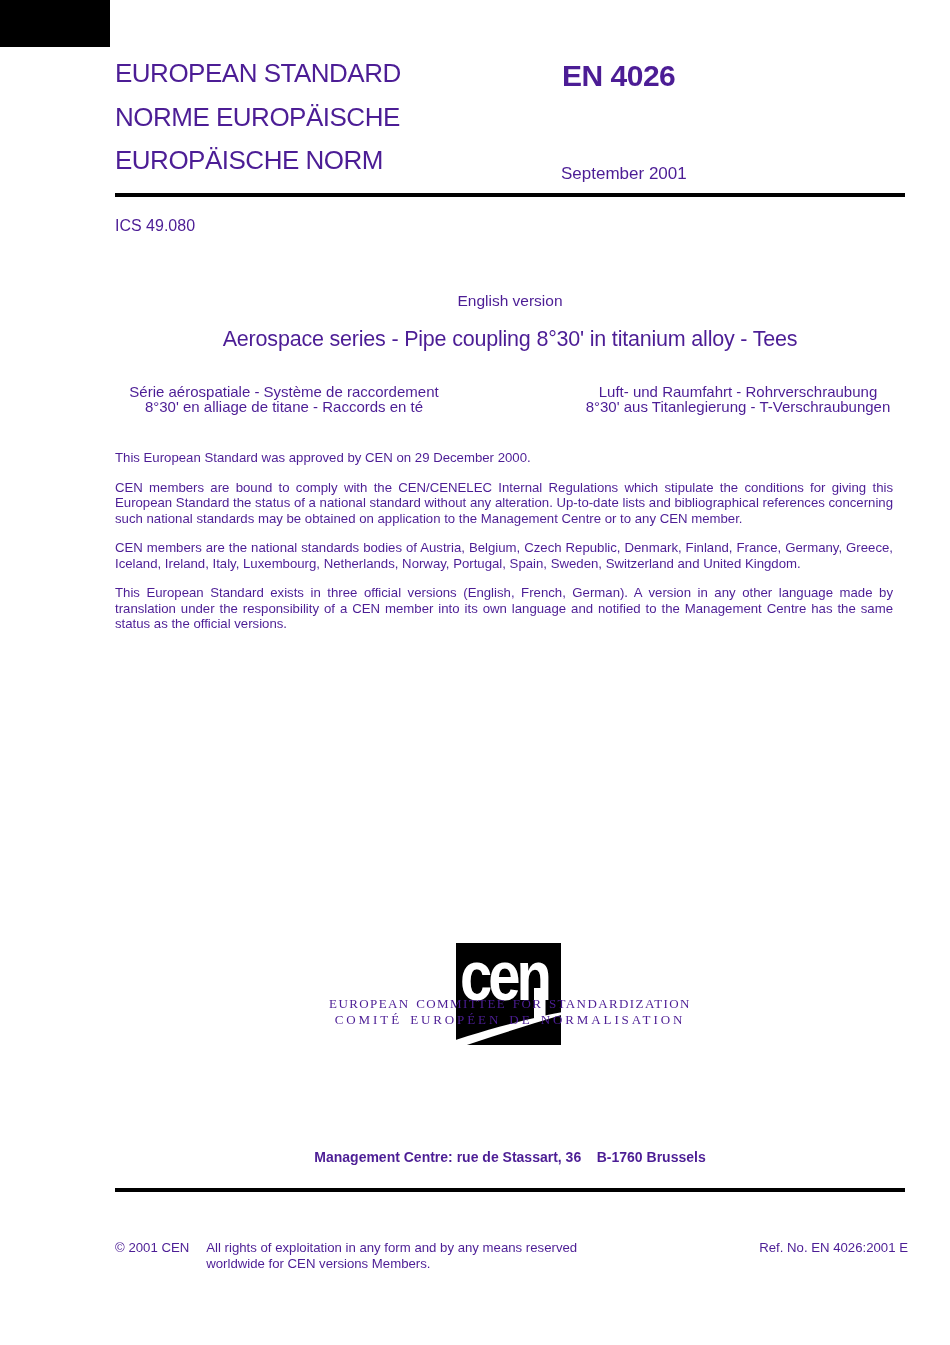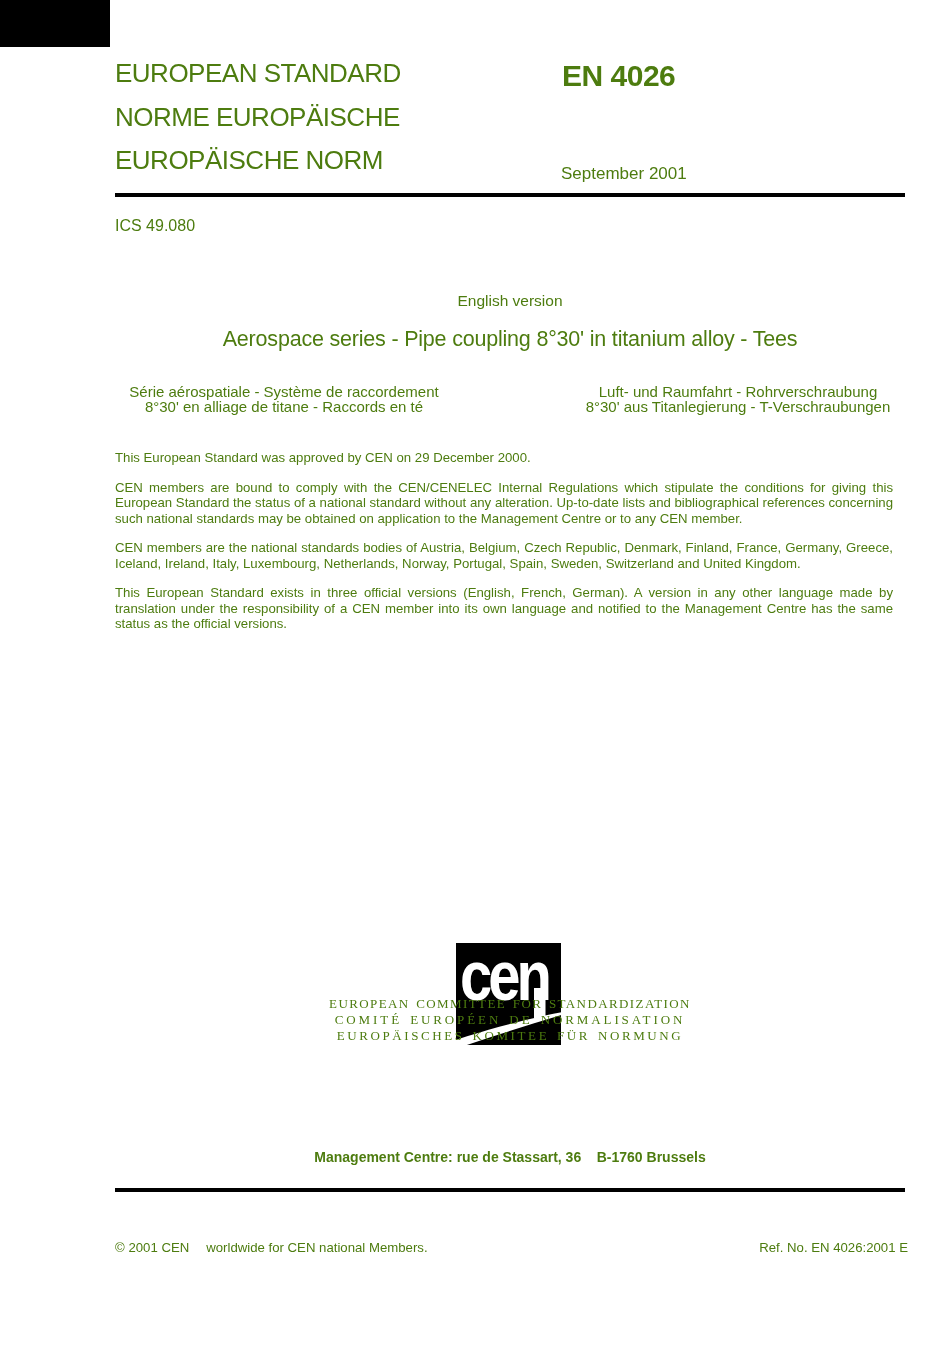--- a/index.html
+++ b/index.html
@@ -3,21 +3,21 @@
 <meta charset="utf-8">
 <style>
   * { margin: 0; padding: 0; box-sizing: border-box; }
   html, body { background: #e8e8e8; }
   .page {
     position: relative;
     width: 950px;
     height: 1345px;
     background: #ffffff;
     font-family: "Liberation Sans", sans-serif;
-    color: #4d7c0f;
+    color: #4c1d95;
     overflow: hidden;
     margin: 0 auto;
   }
   .corner-artifact {
     position: absolute; left: 0; top: 0;
     width: 110px; height: 47px; background: #000;
   }
   .header-left {
     position: absolute; left: 115px; top: 52px;
     font-size: 26px; line-height: 43.5px; letter-spacing: -0.5px;
@@ -110,29 +110,29 @@
       <rect x="28" y="5" width="105" height="102" fill="#000"></rect>
       <text x="0" y="51.7" transform="translate(32,0) scale(1,1.2)" font-family="Liberation Sans, sans-serif" font-weight="bold" font-size="58" letter-spacing="-4" fill="#fff">cen</text>
       <rect x="106" y="50" width="11.5" height="30" fill="#fff"></rect>
       <path d="M 2 111 C 42 96, 98 80, 144 72.5 C 146.5 72.1, 147 73.0, 144.5 73.8 C 102 86, 54 102, 10 116.5 C 6 117.6, 3 114.6, 2 111 Z" fill="#fff"></path>
     </svg>
   </div>
 
   <div class="committee">
     <div class="c1">EUROPEAN  COMMITTEE  FOR  STANDARDIZATION</div>
     <div class="c2">COMITÉ  EUROPÉEN  DE  NORMALISATION</div>
-    <div class="c3">EUROPÄISCHES  KOMITEE  FÜR  NORMUNG</div>
   </div>
 
   <div class="management">Management Centre: rue de Stassart, 36    B-1760 Brussels</div>
 
   <div class="rule rule-bottom"></div>
 
   <div class="footer">
     <span class="copyright">© 2001 CEN</span>
     <span class="rights">
-      <div>worldwide for CEN national Members.</div>
+      <div>All rights of exploitation in any form and by any means reserved</div>
+      <div>worldwide for CEN versions Members.</div>
     </span>
     <span class="spacer"></span>
     <span class="reference">Ref. No. EN 4026:2001 E</span>
   </div>
 
 </div>
 
 </body></html>

